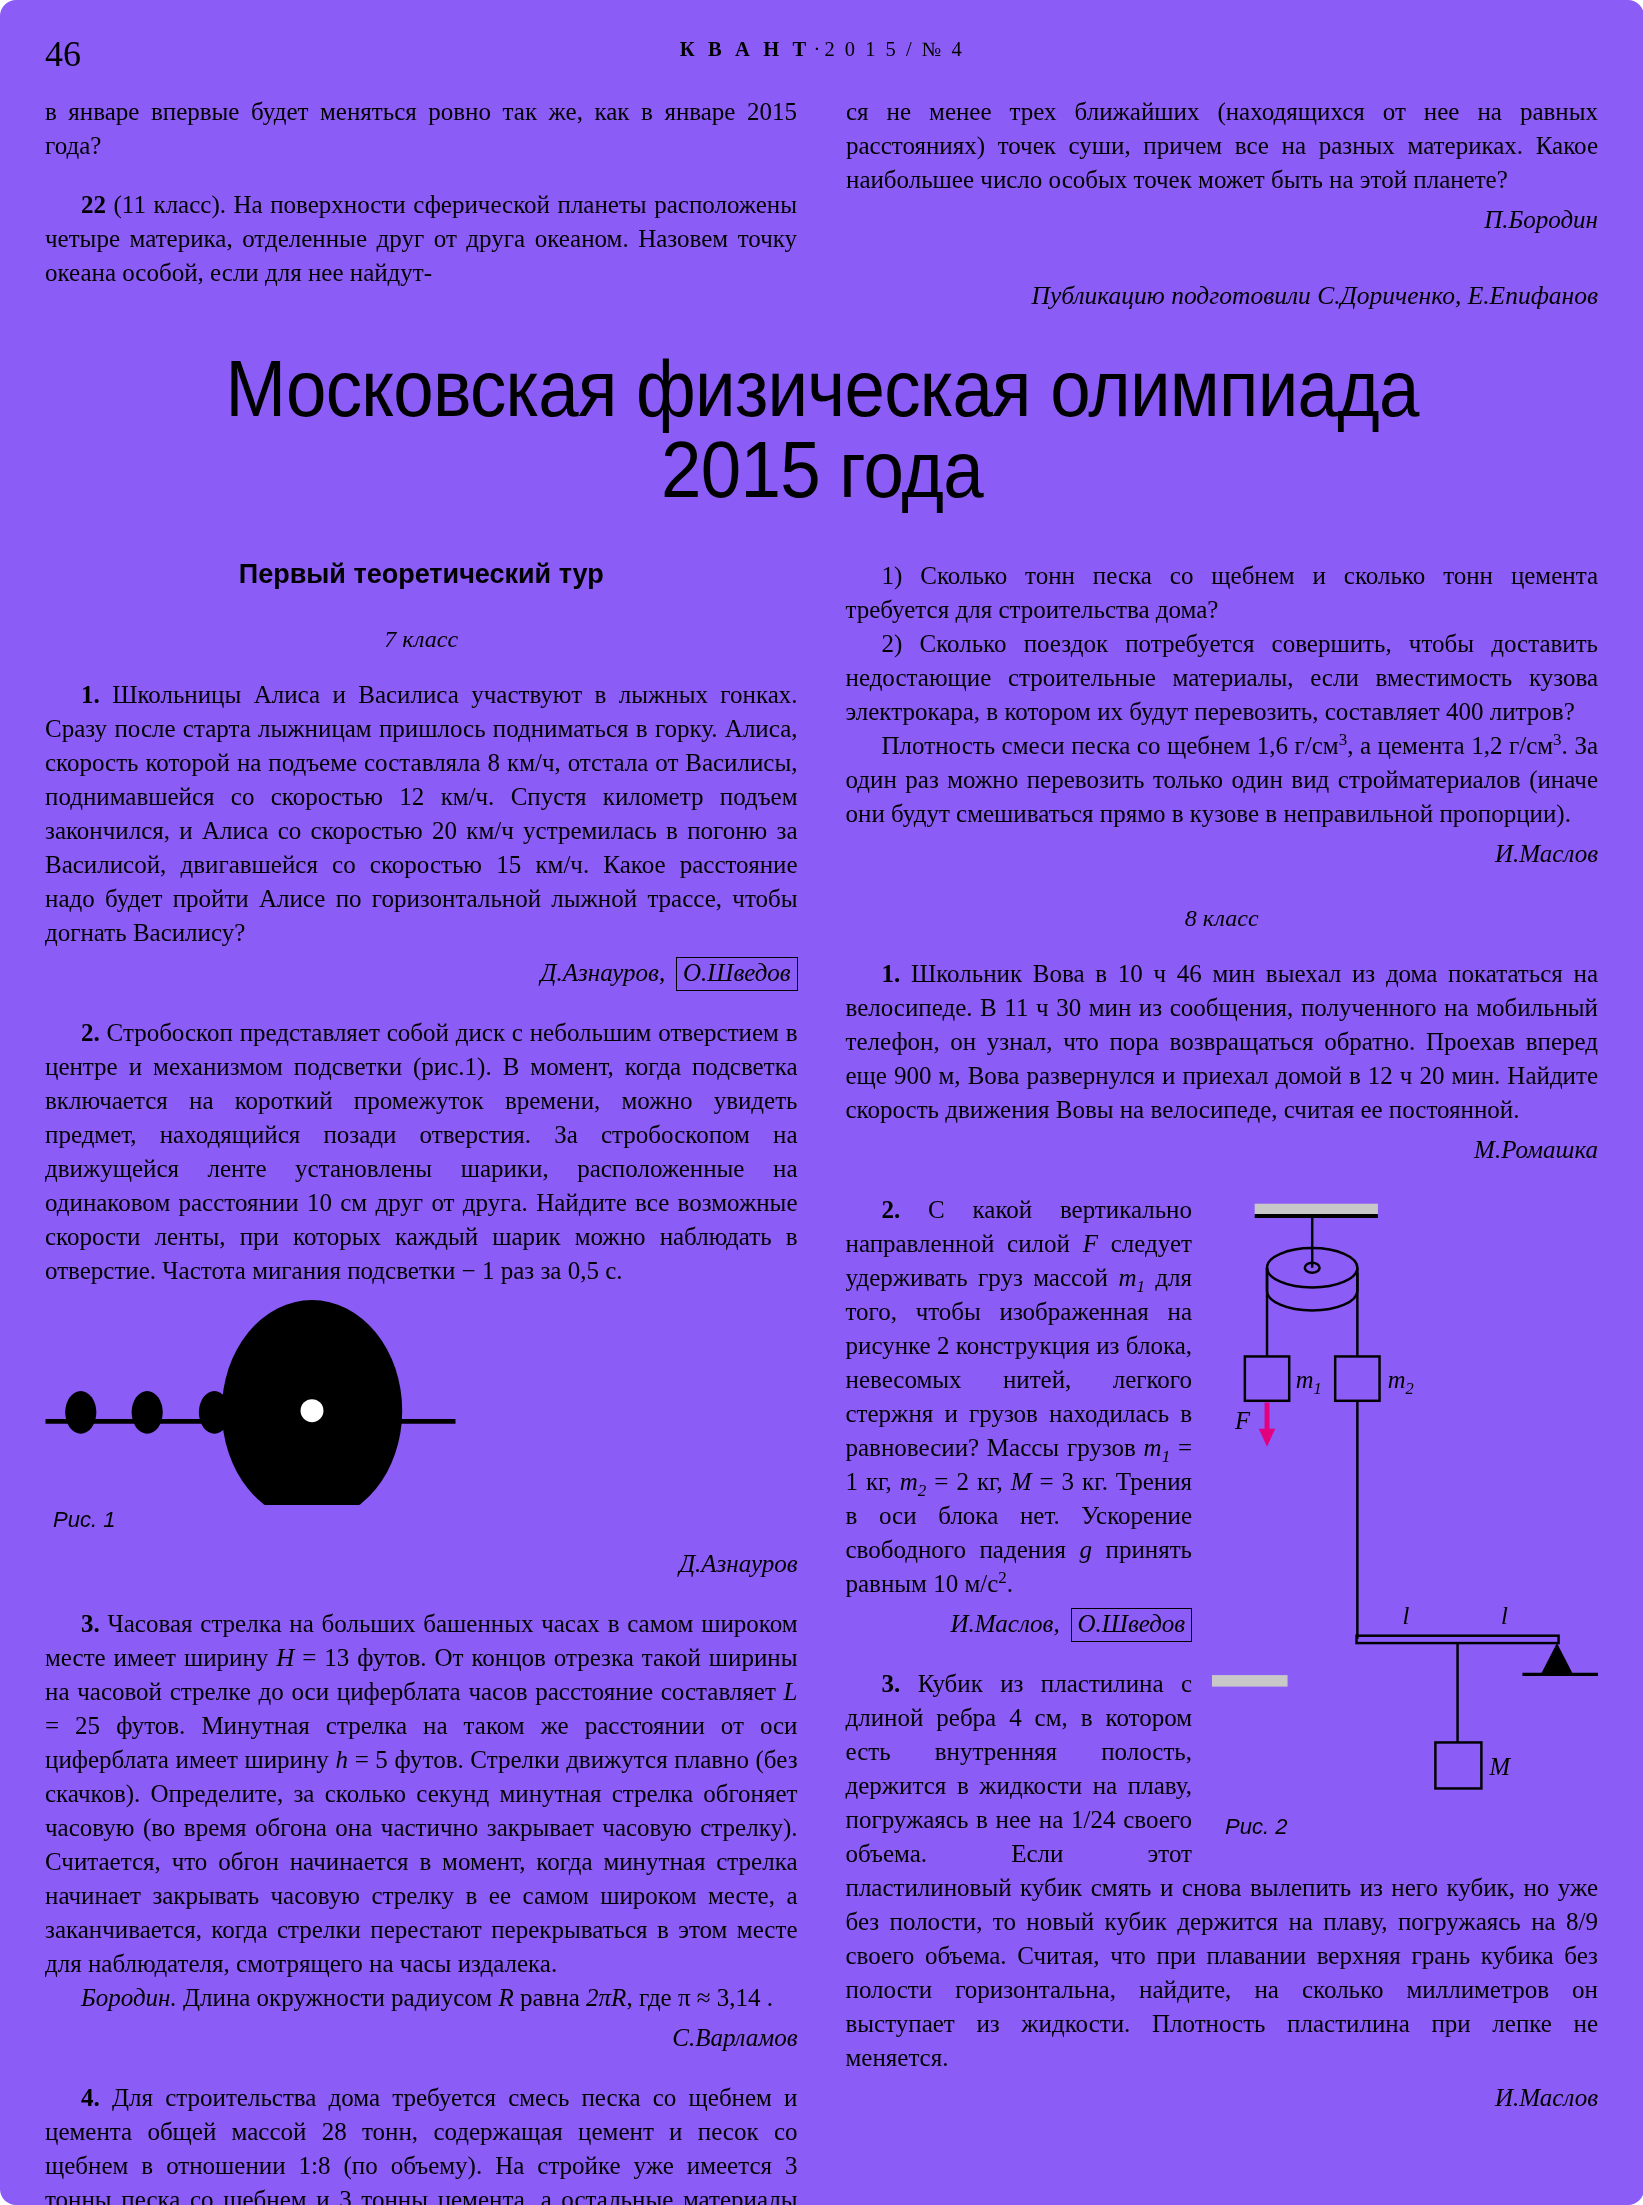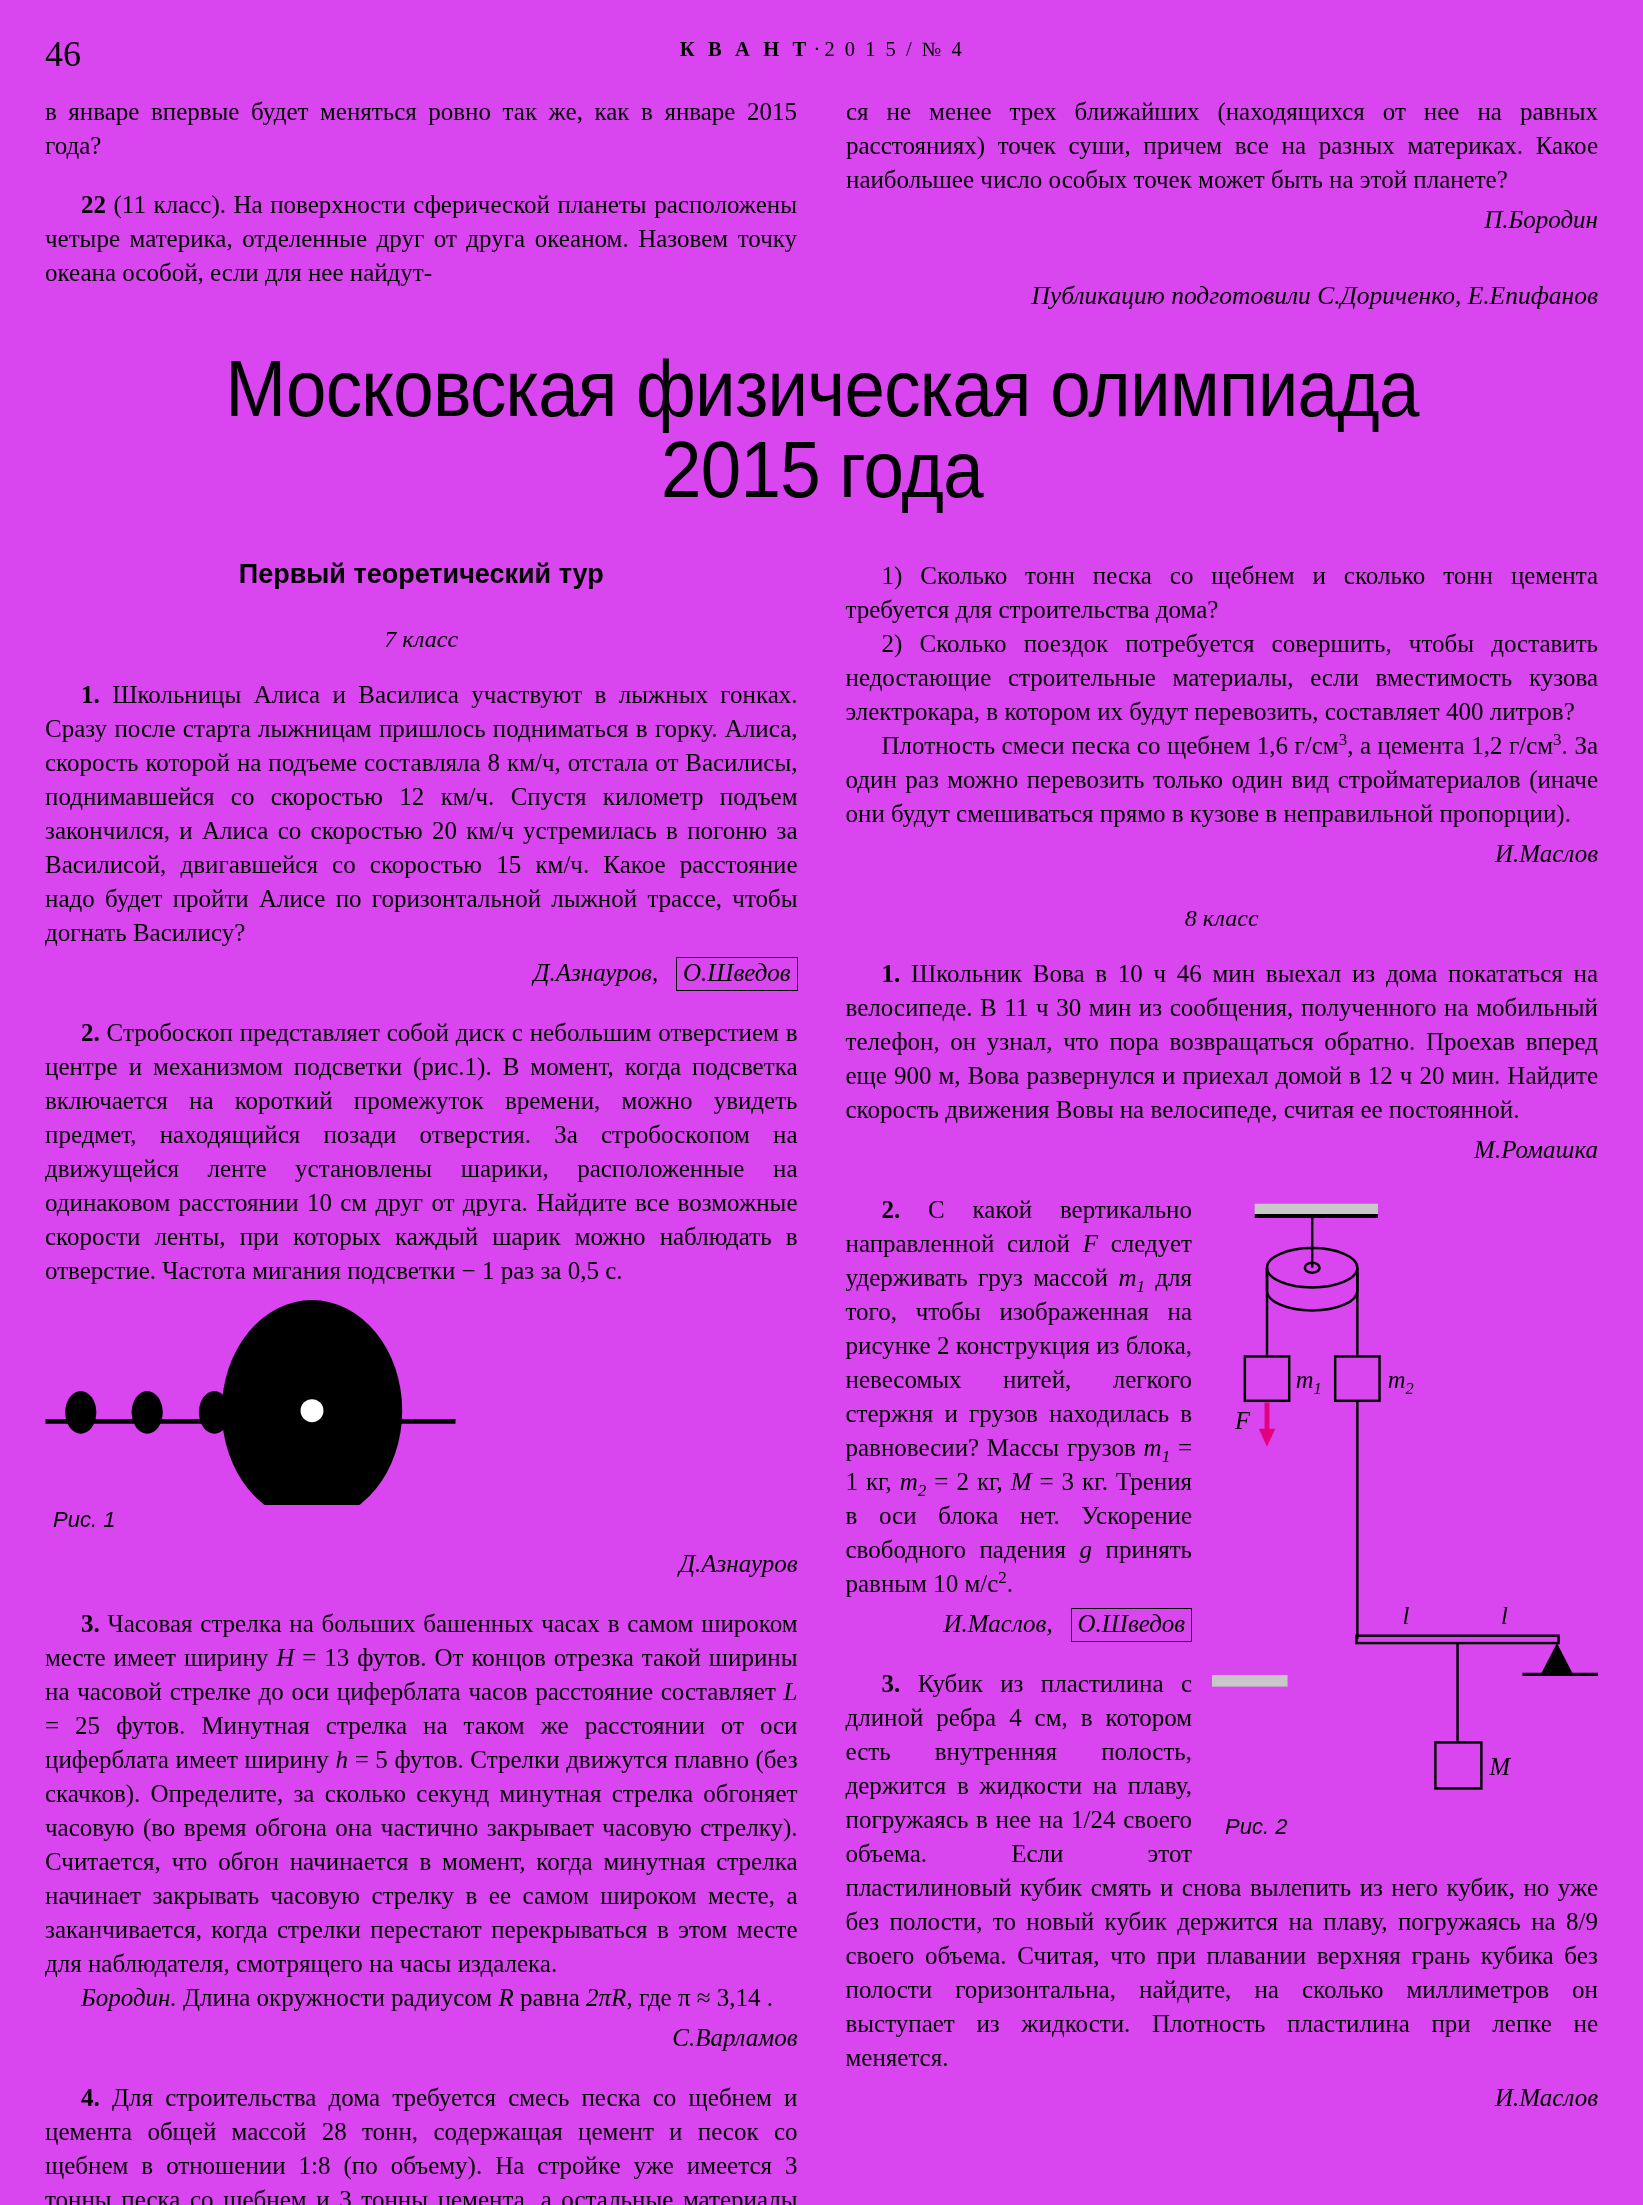--- a/index.html
+++ b/index.html
@@ -8,22 +8,23 @@
     background: #ffffff;
   }
   body {
     font-family: "Liberation Serif", "DejaVu Serif", serif;
     color: #000000;
   }
   #page {
     position: relative;
     width: 1644px;
     height: 2205px;
-    background: #d946ef;
+    background: #8b5cf6;
     overflow: hidden;
+    border-radius: 16px;
   }
 
   
   .page-header {
     position: absolute;
     top: 33px;
     left: 45px;
     right: 45px;
     height: 49px;
   }
@@ -131,21 +132,21 @@
     font-size: 25px;
     margin: 5px 0 0 0;
     line-height: 36px;
   }
   .boxed-name {
     display: inline-block;
     border: 1.6px solid #000;
     padding: 0.8px 5.8px 2.5px 5.8px;
     font-style: italic;
     line-height: 1.12;
-    margin-left: 18px;
+    margin-left: 11px;
   }
   .prep-note {
     text-align: right;
     font-style: italic;
     font-size: 25.5px;
     margin-top: 43px;
   }
 
   
   .fig1-wrap {

